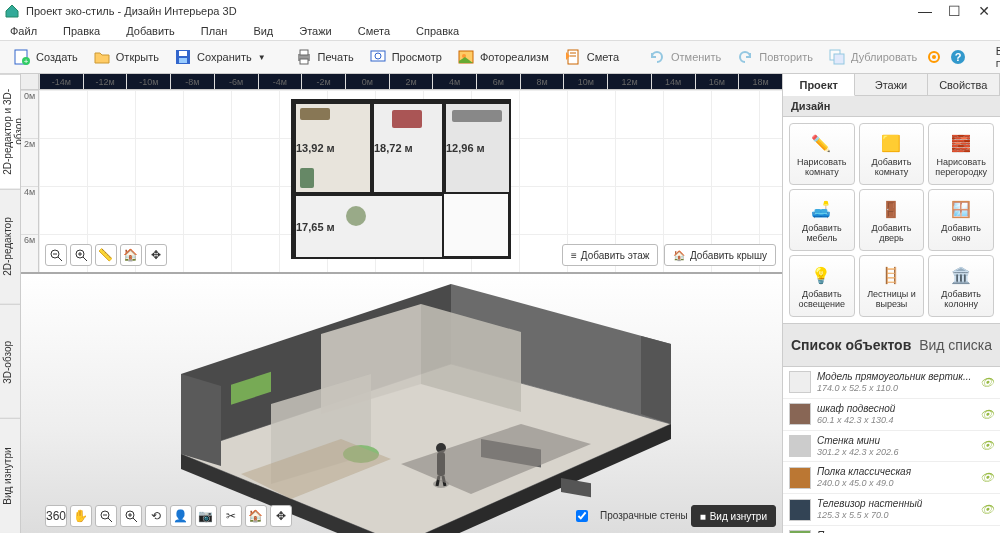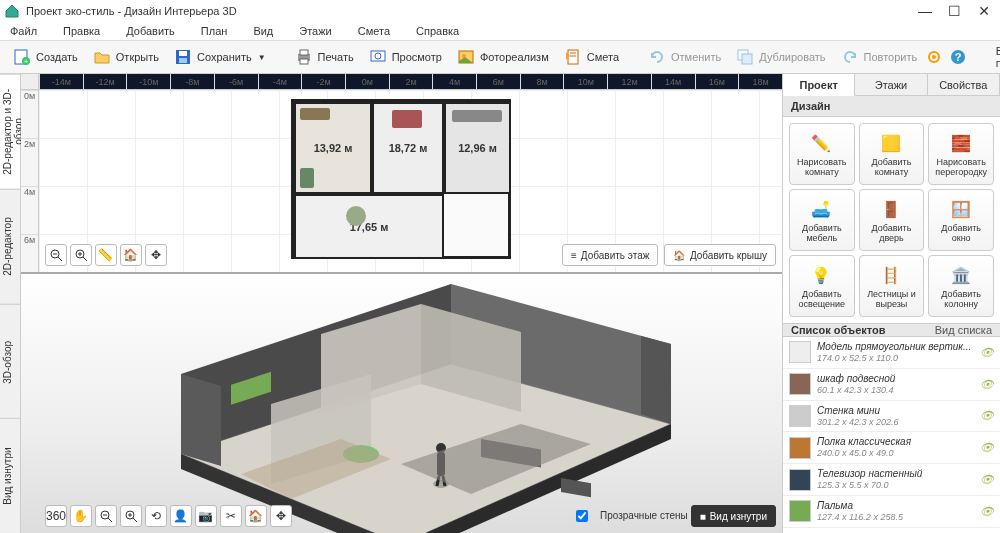--- a/index.html
+++ b/index.html
@@ -31,21 +31,21 @@
 .vp3d { flex: 1; position: relative; background: linear-gradient(#fff 0%, #eee 60%, #ddd 100%); overflow: hidden; }
 
 .ruler-h { position: absolute; top: 0; left: 18px; right: 0; height: 16px; background: #0f172a; border-bottom: 1px solid #ccc; display: flex; font-size: 9px; }
 .ruler-h span { flex: 1; text-align: center; border-left: 1px solid #ddd; line-height: 16px; color: #666; }
 .ruler-v { position: absolute; top: 16px; left: 0; bottom: 0; width: 18px; background: #f5f5f5; border-right: 1px solid #ccc; }
 .ruler-v span { display: block; height: 48px; font-size: 9px; text-align: center; border-top: 1px solid #ddd; color: #666; }
 .ruler-corner { position: absolute; top: 0; left: 0; width: 18px; height: 16px; background: #eee; border-right: 1px solid #ccc; border-bottom: 1px solid #ccc; }
 .grid2d { position: absolute; top: 16px; left: 18px; right: 0; bottom: 0; background-image: linear-gradient(#eee 1px, transparent 1px), linear-gradient(90deg, #eee 1px, transparent 1px); background-size: 48px 48px; }
 
 .floorplan { position: absolute; top: 25px; left: 270px; width: 220px; height: 160px; border: 3px solid #222; background: #fafafa; }
-.room { position: absolute; border: 2px solid #222; display: flex; align-items: center; justify-content: center; font-size: 11px; font-weight: bold; background: #f3f3f3; }
+.room { position: absolute; border: 2px solid #222; display: flex; align-items: center; font-size: 11px; font-weight: bold; background: #f3f3f3; }
 .r1 { top: 0; left: 0; width: 78px; height: 92px; background: #e8e4dc; }
 .r2 { top: 0; left: 78px; width: 72px; height: 92px; background: #eee; }
 .r3 { top: 0; left: 150px; width: 67px; height: 92px; background: #e5e5e5; }
 .r4 { top: 92px; left: 0; width: 150px; height: 65px; background: #f0f0f0; }
 .r5 { top: 92px; left: 150px; width: 67px; height: 65px; background: #eaeaea; }
 .furn { position: absolute; background: #8a6; border-radius: 2px; }
 
 .vp-btns-bl { position: absolute; bottom: 6px; left: 24px; display: flex; gap: 3px; }
 .vp-btns-br { position: absolute; bottom: 6px; right: 6px; display: flex; gap: 6px; }
 .sq-btn { width: 22px; height: 22px; border: 1px solid #bbb; border-radius: 3px; background: #fff; display: inline-flex; align-items: center; justify-content: center; font-size: 12px; cursor: pointer; }
@@ -59,21 +59,21 @@
 .chk input { width: 12px; height: 12px; }
 
 .sidepanel { width: 218px; border-left: 1px solid #ccc; background: #fff; display: flex; flex-direction: column; }
 .sp-tabs { display: flex; height: 22px; border-bottom: 1px solid #ccc; background: #f0f0f0; }
 .sp-tab { flex: 1; text-align: center; line-height: 22px; font-size: 11px; border-right: 1px solid #ccc; cursor: pointer; }
 .sp-tab.active { background: #fff; font-weight: bold; border-bottom: 1px solid #fff; margin-bottom: -1px; }
 .sp-section { background: #e8e8e8; padding: 4px 8px; font-weight: bold; font-size: 11px; border-bottom: 1px solid #ccc; }
 .sp-grid { display: grid; grid-template-columns: 1fr 1fr 1fr; gap: 4px; padding: 6px; }
 .dbtn { border: 1px solid #ccc; border-radius: 4px; background: linear-gradient(#fff,#f3f3f3); height: 62px; display: flex; flex-direction: column; align-items: center; justify-content: center; font-size: 9px; text-align: center; cursor: pointer; padding: 2px; gap: 2px; }
 .dbtn .dic { width: 24px; height: 24px; display: flex; align-items: center; justify-content: center; font-size: 16px; }
-.sp-list-hdr { display: flex; justify-content: space-between; align-items: center; background: #e8e8e8; padding: 0 8px; font-size: 11px; border-top: 1px solid #ccc; border-bottom: 1px solid #ccc; }
+.sp-list-hdr { display: flex; justify-content: space-between; align-items: center; background: #e8e8e8; padding: 13px 8px; font-size: 14px; border-top: 1px solid #ccc; border-bottom: 1px solid #ccc; }
 .sp-list { flex: 1; overflow-y: auto; font-style: italic; }
 .obj-row { display: flex; align-items: center; gap: 6px; padding: 4px 6px; border-bottom: 1px solid #eee; font-size: 10px; cursor: pointer; }
 .obj-row .thumb { width: 22px; height: 22px; background: #ddd; border: 1px solid #ccc; flex-shrink: 0; }
 .obj-row .meta { flex: 1; line-height: 1.2; overflow: hidden; }
 .obj-row .dims { color: #888; font-size: 9px; }
 .obj-row .eye { color: #9b4; font-size: 11px; }
 
 svg { display: block; }
 </style>
 </head>
@@ -181,34 +181,34 @@
         <svg width="18" height="18">
           <path d="M4 9 A5 5 0 1 1 9 14" fill="none" stroke="#39c" stroke-width="2"></path>
           <path d="M4 5 L4 9 L8 9" fill="none" stroke="#39c" stroke-width="2"></path>
         </svg>
       </span>
       <span>Отменить</span>
     </div>
   <div class="tbtn" style="opacity:.5">
       <span class="ic">
         <svg width="18" height="18">
+          <path d="M14 9 A5 5 0 1 0 9 14" fill="none" stroke="#39c" stroke-width="2"></path>
+          <path d="M14 5 L14 9 L10 9" fill="none" stroke="#39c" stroke-width="2"></path>
+        </svg>
+      </span>
+      <span>Повторить</span>
+    </div>
+  <div class="tbtn" style="opacity:.5">
+      <span class="ic">
+        <svg width="18" height="18">
           <rect x="2" y="2" width="10" height="10" fill="#fff" stroke="#39c"></rect>
           <rect x="6" y="6" width="10" height="10" fill="#cdf" stroke="#39c"></rect>
         </svg>
       </span>
       <span>Дублировать</span>
-    </div>
-  <div class="tbtn" style="opacity:.5">
-      <span class="ic">
-        <svg width="18" height="18">
-          <path d="M14 9 A5 5 0 1 0 9 14" fill="none" stroke="#39c" stroke-width="2"></path>
-          <path d="M14 5 L14 9 L10 9" fill="none" stroke="#39c" stroke-width="2"></path>
-        </svg>
-      </span>
-      <span>Повторить</span>
     </div>
   <div class="right">
     <span class="ic sq-btn" style="border:none;background:none">
         <svg width="18" height="18">
           <circle cx="9" cy="9" r="5" fill="none" stroke="#f90" stroke-width="2"></circle>
           <circle cx="9" cy="9" r="2" fill="#f90"></circle>
         </svg>
       </span>
     <span class="ic sq-btn" style="border:none;background:none">
         <svg width="18" height="18">

